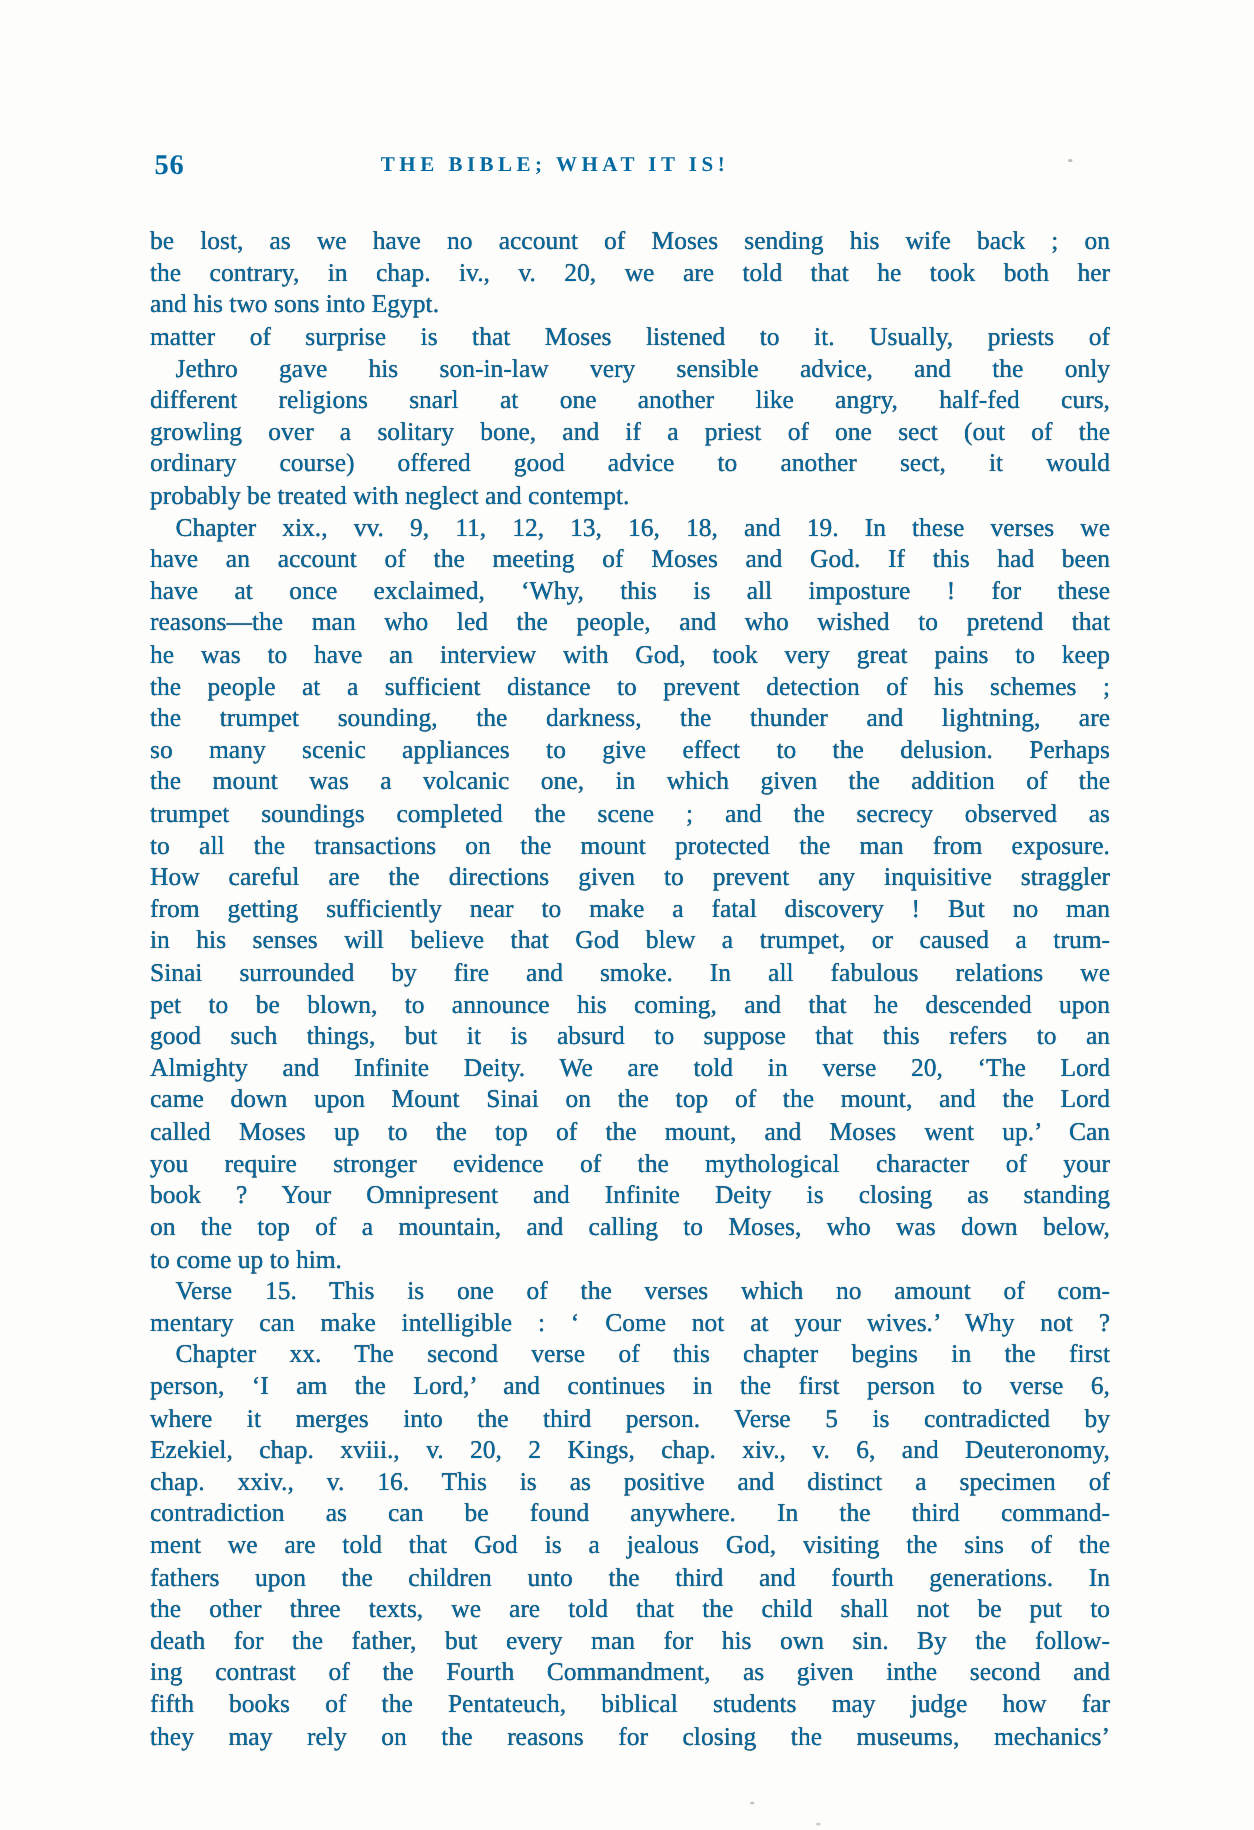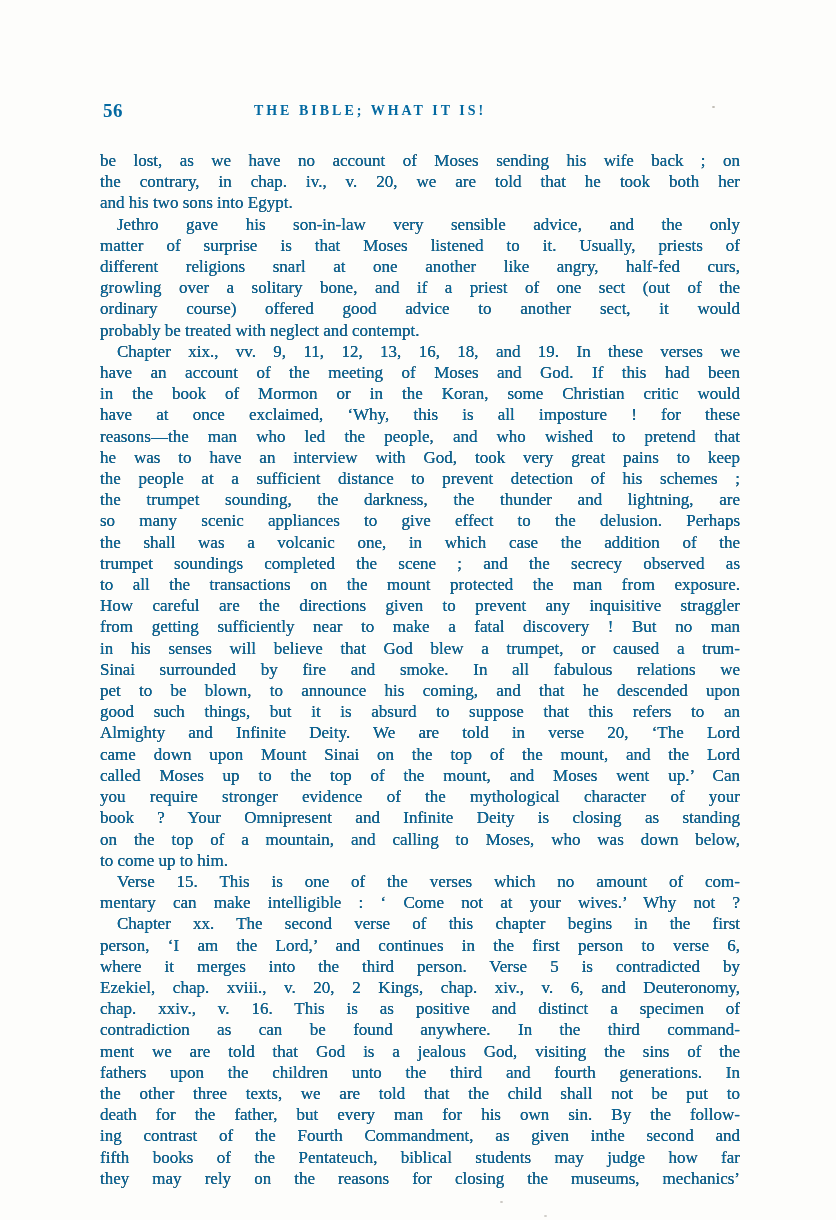--- a/index.html
+++ b/index.html
@@ -73,38 +73,37 @@
     <span class="headtitle">THE BIBLE; WHAT IT IS!</span>
   </div>
 
   <div class="pagebody">
       <div class="para">
         <div class="line">be lost, as we have no account of Moses sending his wife back ; on</div>
         <div class="line">the contrary, in chap. iv., v. 20, we are told that he took both her</div>
         <div class="line endline">and his two sons into Egypt.</div>
       </div>
       <div class="para">
+        <div class="line">matter of surprise is that Moses listened to it. Usually, priests of</div>
         <div class="line indent">Jethro gave his son-in-law very sensible advice, and the only</div>
-        <div class="line">matter of surprise is that Moses listened to it. Usually, priests of</div>
         <div class="line">different religions snarl at one another like angry, half-fed curs,</div>
         <div class="line">growling over a solitary bone, and if a priest of one sect (out of the</div>
         <div class="line">ordinary course) offered good advice to another sect, it would</div>
         <div class="line endline">probably be treated with neglect and contempt.</div>
       </div>
       <div class="para">
         <div class="line indent">Chapter xix., vv. 9, 11, 12, 13, 16, 18, and 19. In these verses we</div>
         <div class="line">have an account of the meeting of Moses and God. If this had been</div>
-        <div class="line">in the book of Mormon or in the Koran, some Christian critic would</div>
         <div class="line">have at once exclaimed, ‘Why, this is all imposture ! for these</div>
         <div class="line">reasons—the man who led the people, and who wished to pretend that</div>
         <div class="line">he was to have an interview with God, took very great pains to keep</div>
         <div class="line">the people at a sufficient distance to prevent detection of his schemes ;</div>
         <div class="line">the trumpet sounding, the darkness, the thunder and lightning, are</div>
         <div class="line">so many scenic appliances to give effect to the delusion. Perhaps</div>
-        <div class="line">the shall was a volcanic one, in which case the addition of the</div>
+        <div class="line">the mount was a volcanic one, in which given the addition of the</div>
         <div class="line">trumpet soundings completed the scene ; and the secrecy observed as</div>
         <div class="line">to all the transactions on the mount protected the man from exposure.</div>
         <div class="line">How careful are the directions given to prevent any inquisitive straggler</div>
         <div class="line">from getting sufficiently near to make a fatal discovery ! But no man</div>
         <div class="line">in his senses will believe that God blew a trumpet, or caused a trum-</div>
         <div class="line">Sinai surrounded by fire and smoke. In all fabulous relations we</div>
         <div class="line">pet to be blown, to announce his coming, and that he descended upon</div>
         <div class="line">good such things, but it is absurd to suppose that this refers to an</div>
         <div class="line">Almighty and Infinite Deity. We are told in verse 20, ‘The Lord</div>
         <div class="line">came down upon Mount Sinai on the top of the mount, and the Lord</div>

